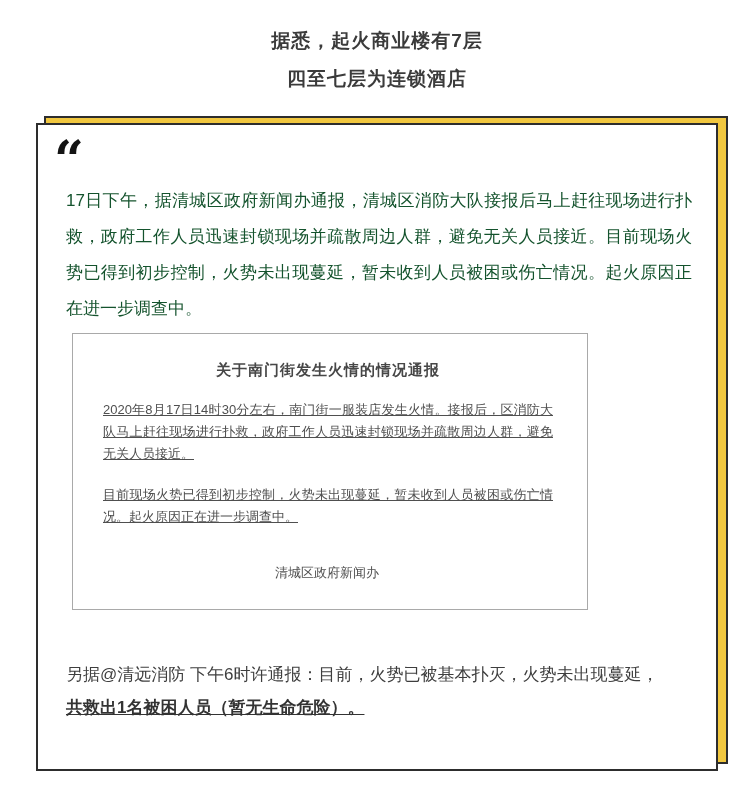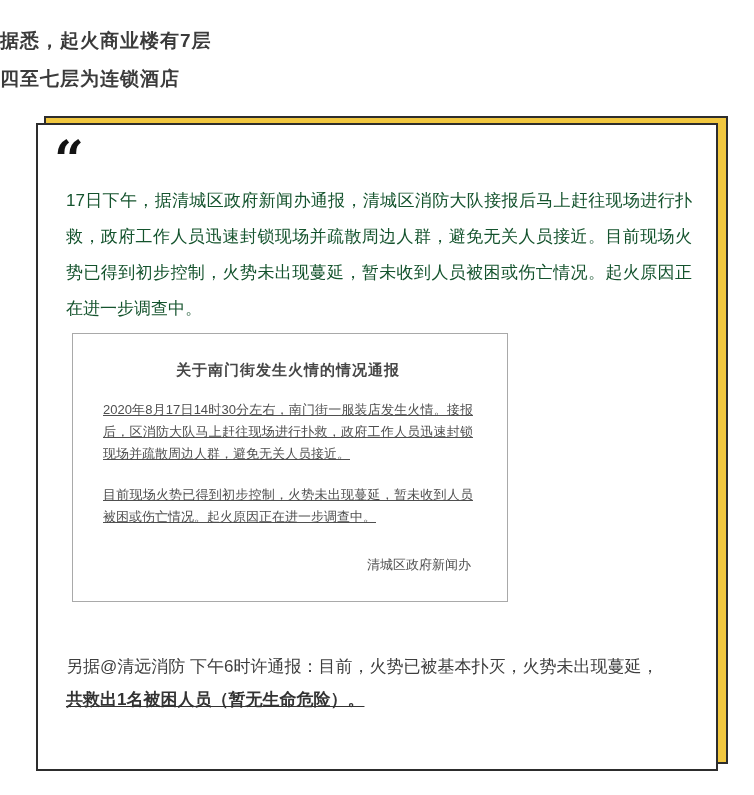--- a/index.html
+++ b/index.html
@@ -3,21 +3,21 @@
 <meta charset="utf-8">
 <style>
   * { margin:0; padding:0; box-sizing:border-box; }
   html,body { background:#ffffff; }
   body {
     width:754px; height:795px; overflow:hidden;
     font-family:"Liberation Sans","DejaVu Sans",sans-serif;
     position:relative;
   }
   
-  .lead { padding-top:22px; }
+  .lead { padding-top:22px; text-align:center; }
   .lead p {
     font-size:19px; line-height:38px; font-weight:bold;
     color:#3b3b3b; letter-spacing:1px;
   }
   
   .quote-wrap { position:relative; margin:25px 36px 0 36px; }
   .accent {
     position:absolute; top:-7px; left:8px; right:-10px; bottom:7px;
     background:#F1C73F; border:2px solid #2d2d2d;
   }
@@ -29,30 +29,30 @@
     font-family:"DejaVu Serif",serif; font-weight:bold;
     font-size:52px; line-height:42px; height:36px; overflow:visible;
     color:#141414; margin-left:-12px;
   }
   .quote-para {
     margin-top:8px; font-size:17px; line-height:36px; color:#14532d;
     text-align:justify;
   }
   
   .notice {
-    margin:6px 0 0 6px; width:436px;
+    margin:6px 0 0 6px; width:516px;
     border:1px solid #a9a9a9; background:#ffffff;
     padding:27px 34px 22px 30px; color:#4f4f4f;
   }
   .notice h3 {
     text-align:center; font-size:15px; font-weight:bold; color:#474747;
     letter-spacing:1px;
   }
   .notice p.body-p { margin-top:19px; font-size:13px; line-height:22px; text-align:justify;text-decoration:underline; }
-  .notice .sig { margin-top:22px; text-align:right; font-size:13px; line-height:29px; padding-right:2px; }
+  .notice .sig { margin-top:30px; text-align:center; font-size:13px; line-height:29px; padding-right:2px; }
   
   .update { margin-top:48px; font-size:17px; line-height:33px; color:#3e3e3e; }
   .update .hl {
     display:block; font-weight:bold; text-decoration:underline;
     color:#333333;
   }
 </style>
 </head>
 <body>
 

